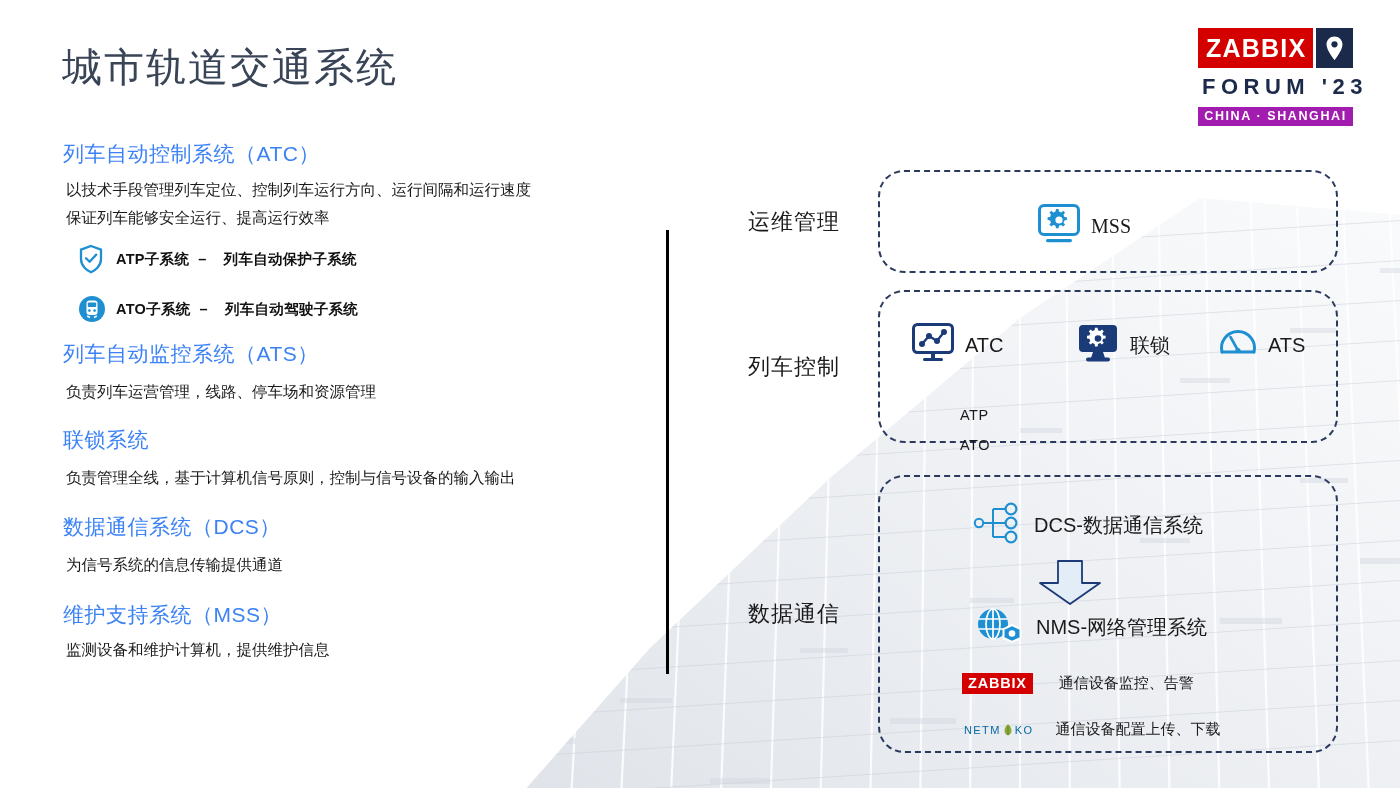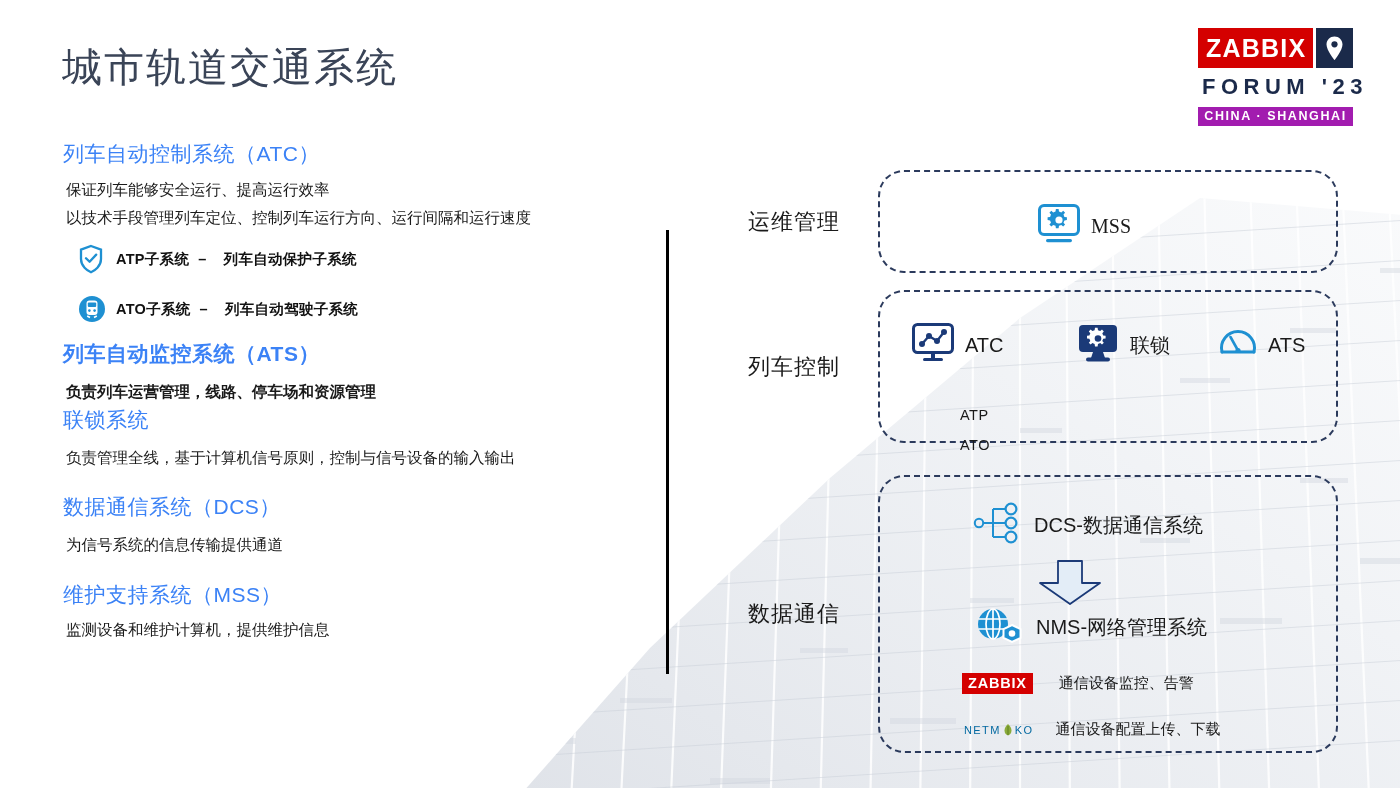--- a/index.html
+++ b/index.html
@@ -239,22 +239,22 @@
 
   <div id="page-title">城市轨道交通系统</div>
 
   <div id="divider"></div>
 
   <div id="left-col">
 
     <div style="margin-bottom:6px;">
       <div class="sec-head">列车自动控制系统（ATC）</div>
       <div class="sec-body" style="margin-top:8px;">
+        <div>以技术手段管理列车定位、控制列车运行方向、运行间隔和运行速度</div>
         <div>保证列车能够安全运行、提高运行效率</div>
-        <div>以技术手段管理列车定位、控制列车运行方向、运行间隔和运行速度</div>
       </div>
       <div class="sub-row" style="margin-top:10px;">
         <span class="sub-ico">
           <svg width="26" height="30" viewBox="0 0 26 30">
             <path d="M13 2 L23 5.6 V15 c0 7.2-6.2 11.6-10 13.2C9.2 26.6 3 22.2 3 15 V5.6 Z" fill="none" stroke="#1e90d2" stroke-width="2.3"></path>
             <path d="M8 14.2 L11.6 17.8 L18.2 10.6" fill="none" stroke="#1e90d2" stroke-width="2.3" stroke-linecap="round" stroke-linejoin="round"></path>
           </svg>
         </span>
         <span class="sub-txt">ATP子系统</span>
         <span class="sub-txt sub-dash">–</span>
@@ -271,28 +271,28 @@
             <rect x="9" y="21" width="3.2" height="1.6" fill="#ffffff" transform="rotate(28 10.6 21.8)"></rect>
             <rect x="15.8" y="21" width="3.2" height="1.6" fill="#ffffff" transform="rotate(-28 17.4 21.8)"></rect>
           </svg>
         </span>
         <span class="sub-txt">ATO子系统</span>
         <span class="sub-txt sub-dash">–</span>
         <span class="sub-txt">列车自动驾驶子系统</span>
       </div>
     </div>
 
-    <div style="margin-top:14px;font-weight:bold;">
+    <div style="margin-top:14px;">
       <div class="sec-head">列车自动监控系统（ATS）</div>
       <div class="sec-body" style="margin-top:10px;">
         <div>负责列车运营管理，线路、停车场和资源管理</div>
       </div>
     </div>
 
-    <div style="">
+    <div style="margin-top:20px;">
       <div class="sec-head">联锁系统</div>
       <div class="sec-body" style="margin-top:10px;">
         <div>负责管理全线，基于计算机信号原则，控制与信号设备的输入输出</div>
       </div>
     </div>
 
     <div style="margin-top:21px;">
       <div class="sec-head">数据通信系统（DCS）</div>
       <div class="sec-body" style="margin-top:10px;">
         <div>为信号系统的信息传输提供通道</div>

